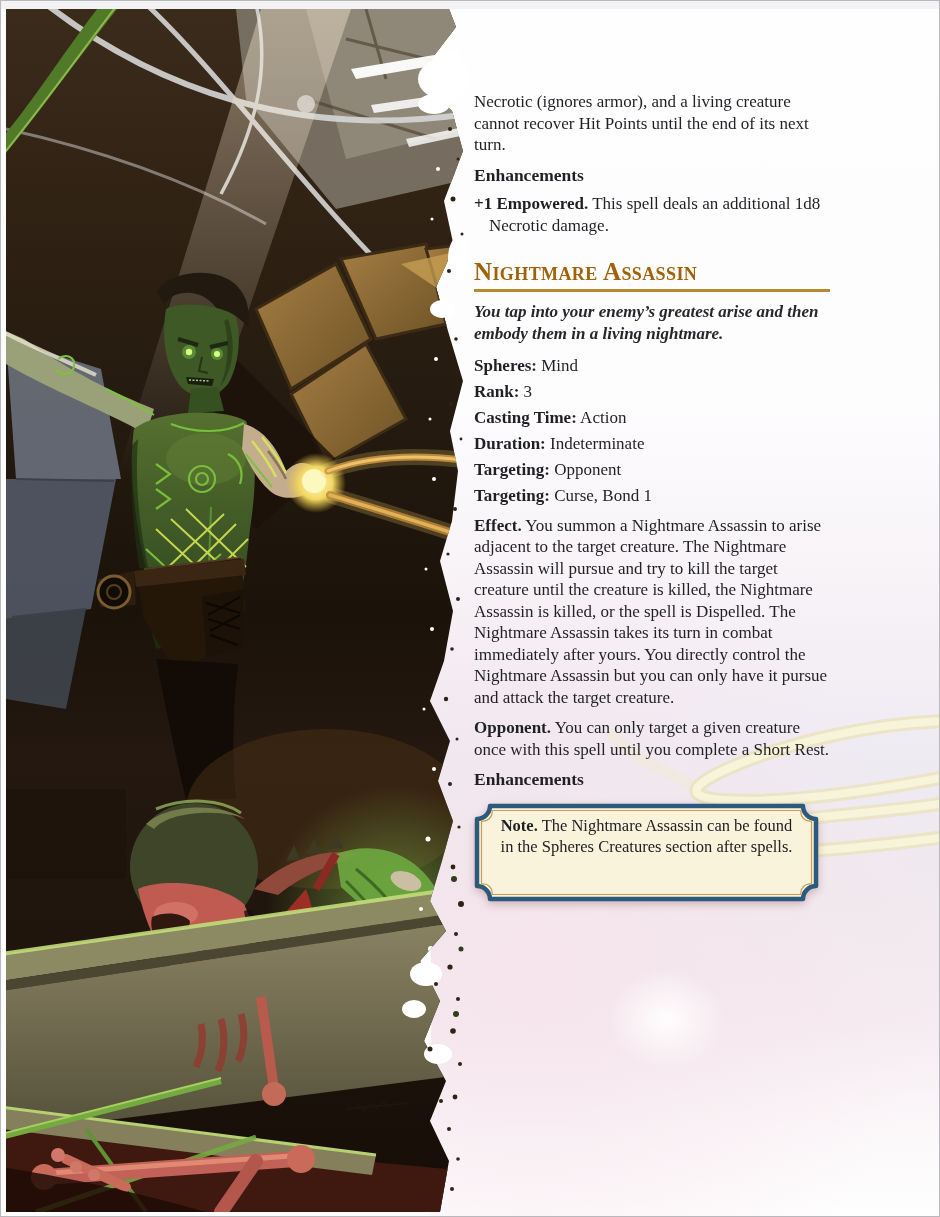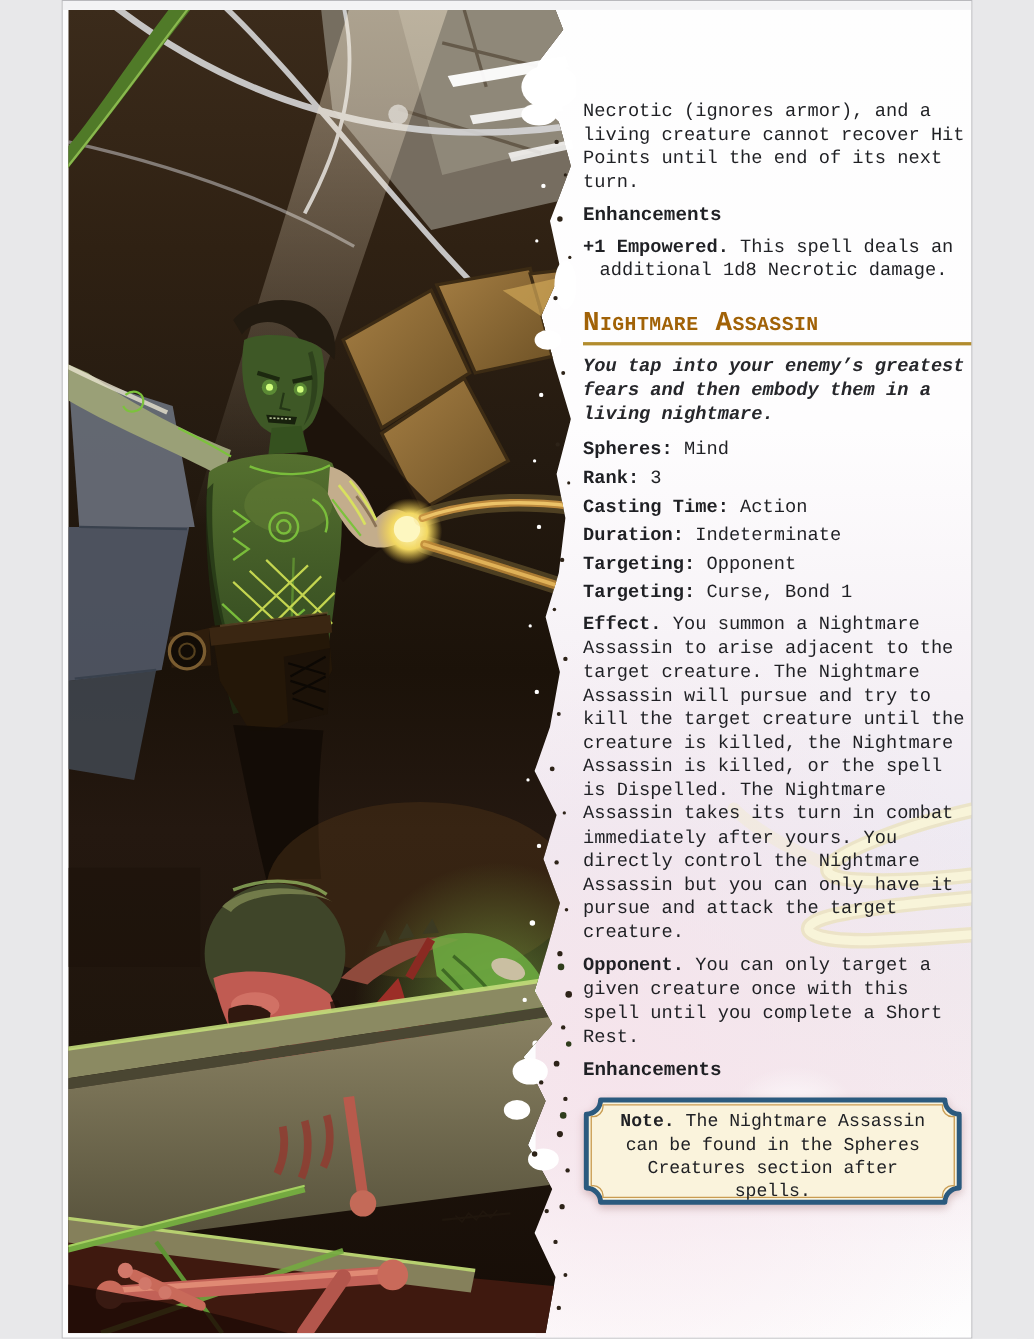--- a/index.html
+++ b/index.html
@@ -1,19 +1,19 @@
 <!DOCTYPE html>
 <html><head>
 <meta charset="utf-8">
 <style>
   html,body{margin:0;padding:0;background:#e8e8ea;}
   .page{
-    position:relative;width:828px;height:1217px;margin:0 auto;
+    position:relative;width:940px;height:1217px;margin:0 auto;
     background:#fdfdfe;border:1px solid #b9b9bd;box-sizing:border-box;
-    overflow:hidden;font-family:Liberation Mono, monospace;
+    overflow:hidden;font-family:Liberation Serif, serif;
   }
   .top-strip{position:absolute;left:0;right:0;top:0;height:8px;background:#f3f3f5;z-index:3;}
   
   .backdrop-right{
     position:absolute;left:430px;right:0;top:0;bottom:0;z-index:1;
     background:
       radial-gradient(circle at 20% 79%, rgba(246,227,235,0.85), rgba(246,227,235,0) 38%),
       linear-gradient(180deg,#fefefe 0%,#fefdfe 32%,#f5f0f5 52%,#eeeaf2 63%,#f0e9ee 74%,#f5ebf0 84%,#fbf8fa 93%,#fefefe 100%);
   }
   .glow-spot{
@@ -357,21 +357,21 @@
     <p class="subhead">Enhancements</p>
 
     <p class="hang">
       <span class="b">+1 Empowered.</span>
       <span>This spell deals an additional 1d8 Necrotic damage.</span>
     </p>
 
     <h2 class="spell-title">Nightmare Assassin</h2>
     <div class="gold-rule"></div>
 
-    <p class="flavor">You tap into your enemy’s greatest fears and then embody them in a living nightmare.</p>
+    <p class="flavor">You tap into your enemy’s greatest arise and then embody them in a living nightmare.</p>
 
     <div class="stats">
       <p class="stat"><span class="b">Spheres:</span> <span>Mind</span></p>
       <p class="stat"><span class="b">Rank:</span> <span>3</span></p>
       <p class="stat"><span class="b">Casting Time:</span> <span>Action</span></p>
       <p class="stat"><span class="b">Duration:</span> <span>Indeterminate</span></p>
       <p class="stat"><span class="b">Targeting:</span> <span>Opponent</span></p>
       <p class="stat"><span class="b">Targeting:</span> <span>Curse, Bond 1</span></p>
     </div>
 

